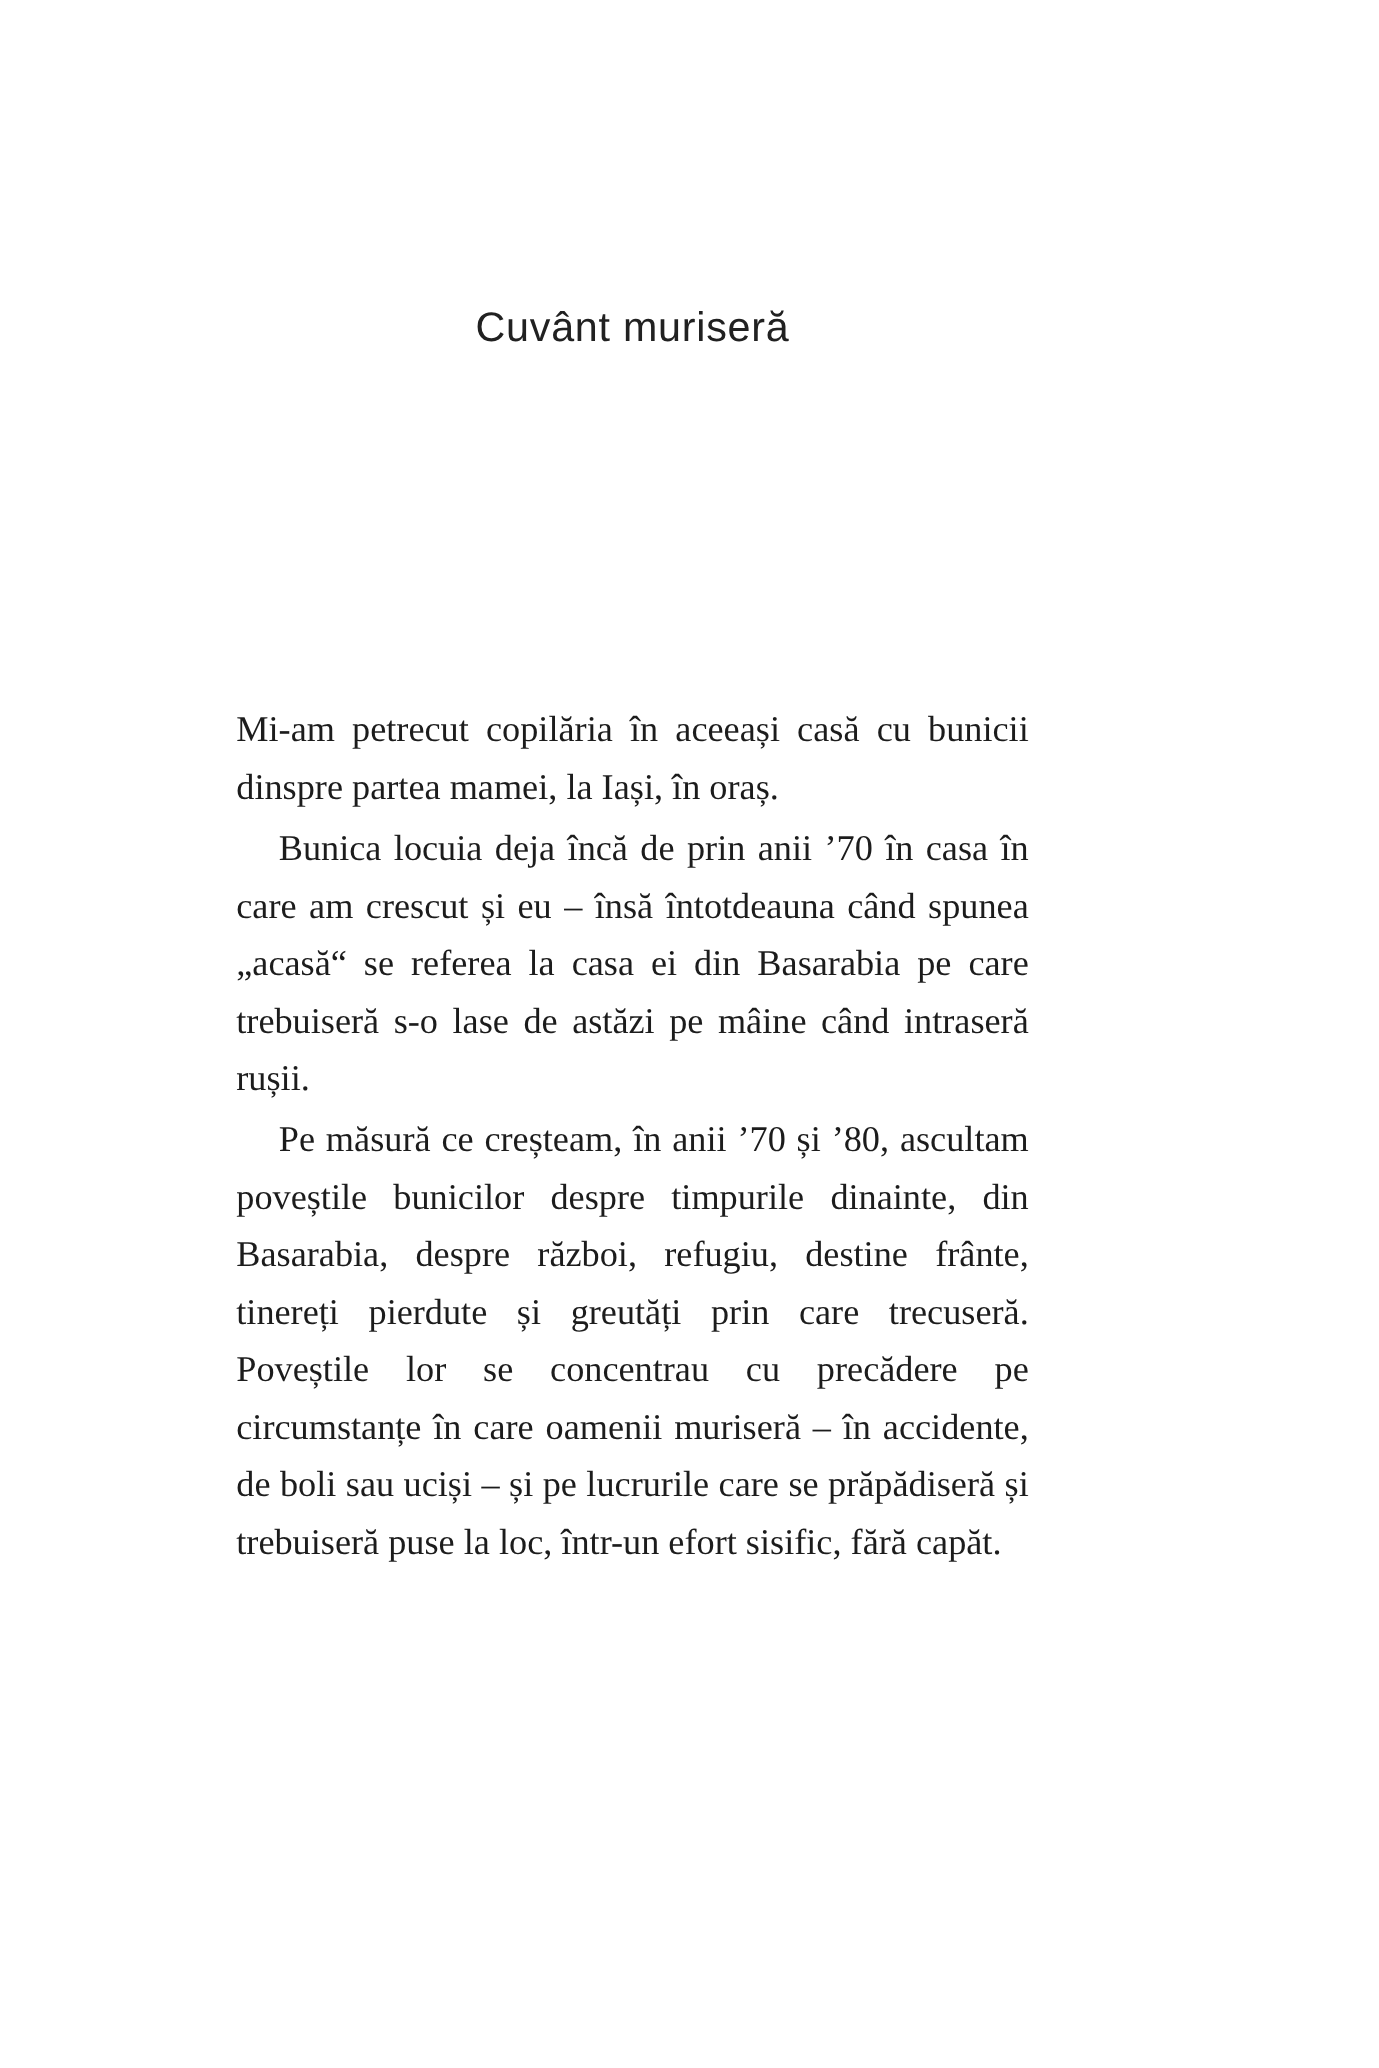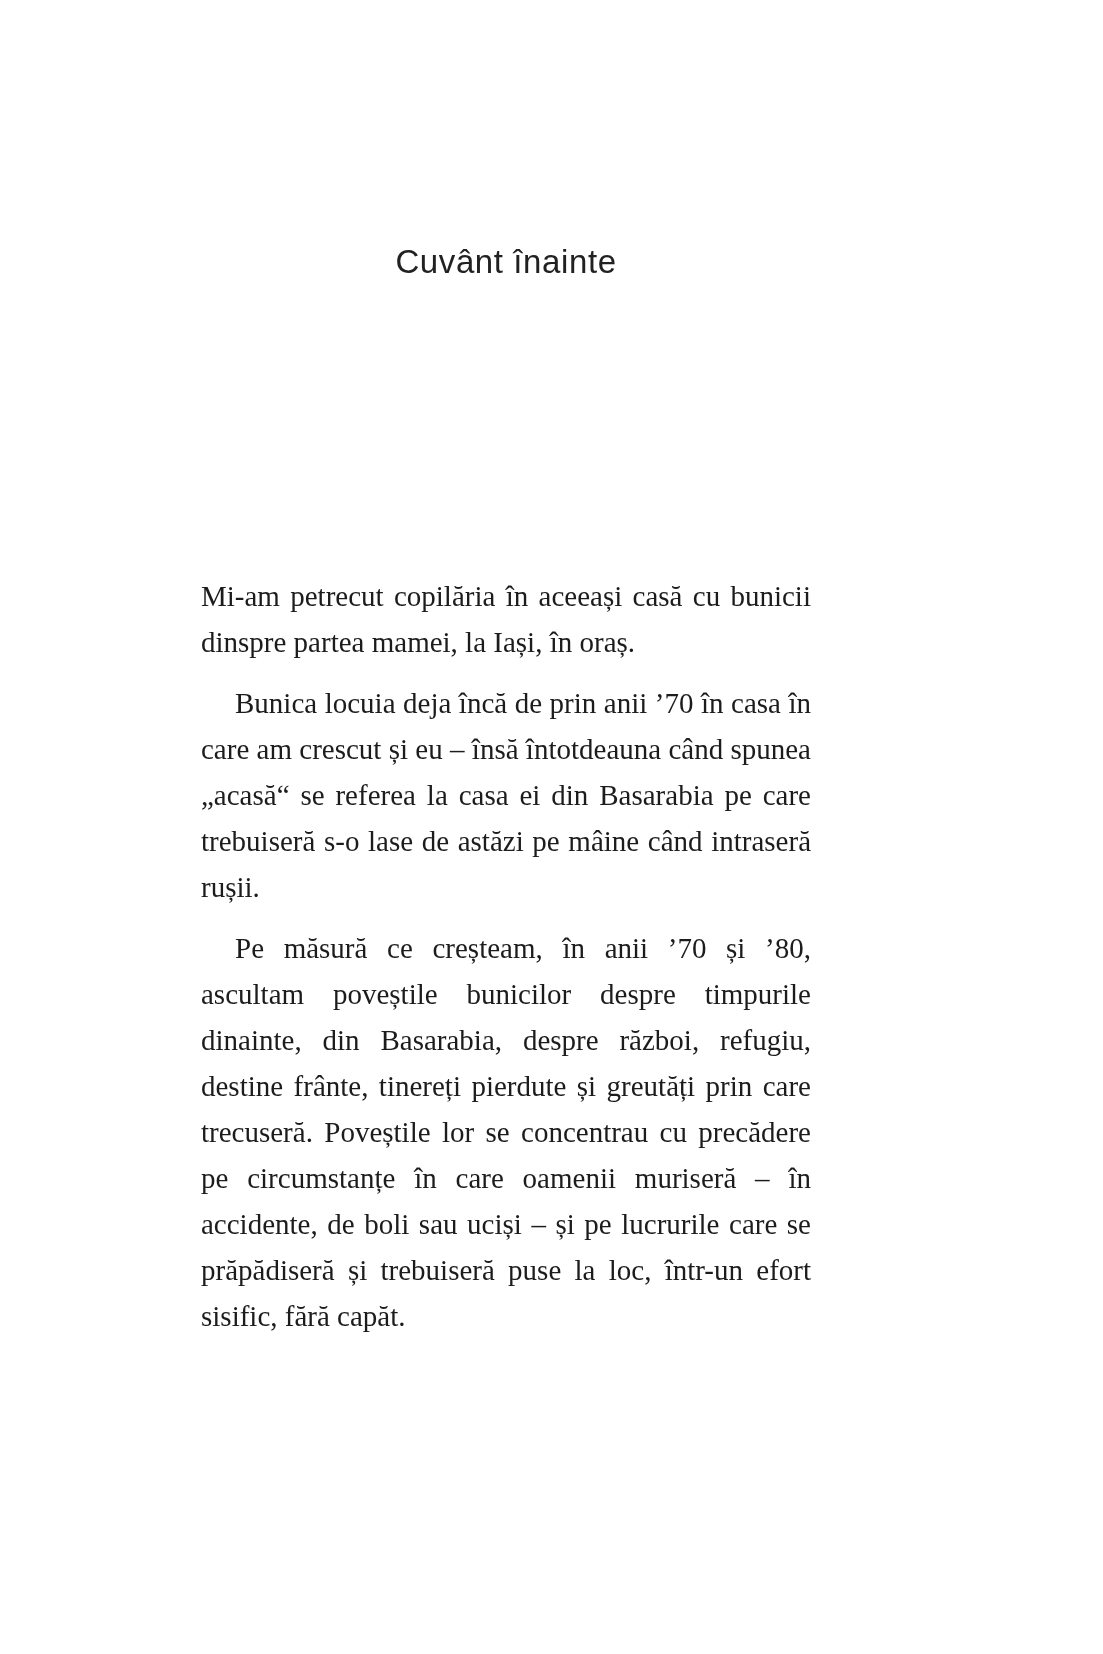--- a/index.html
+++ b/index.html
@@ -27,36 +27,36 @@
     letter-spacing: 0.6px;
     color: #212121;
   }
   .text-block {
     position: absolute;
     top: 558px;
     left: 186px;
     width: 640px;
   }
   .text-block p {
-    margin: 15px;
+    margin: 3px;
     font-family: "Liberation Serif", "DejaVu Serif", serif;
     font-size: 29px;
     line-height: 46px;
     text-align: justify;
     color: #1c1c1c;
     hyphens: auto;
   }
   .text-block p.indent {
     text-indent: 34px;
   }
 </style>
 </head>
 <body>
 
 <div class="book-page">
-  <h1 class="chapter-title">Cuvânt înainte</h1>
+  <h1 class="chapter-title">Cuvânt muriseră</h1>
 
   <div class="text-block">
     <p>Mi-am petrecut copilăria în aceeași casă cu bunicii dinspre partea mamei, la Iași, în oraș.</p>
     <p class="indent">Bunica locuia deja încă de prin anii ’70 în casa în care am crescut și eu – însă întotdeauna când spunea „acasă“ se referea la casa ei din Basarabia pe care trebuiseră s-o lase de astăzi pe mâine când intraseră rușii.</p>
     <p class="indent">Pe măsură ce creșteam, în anii ’70 și ’80, ascultam poveștile bunicilor despre timpurile dinainte, din Basarabia, despre război, refugiu, destine frânte, tinereți pierdute și greutăți prin care trecuseră. Poveștile lor se concentrau cu precădere pe circumstanțe în care oamenii muriseră – în accidente, de boli sau uciși – și pe lucrurile care se prăpădiseră și trebuiseră puse la loc, într-un efort sisific, fără capăt.</p>
   </div>
 </div>
 
 </body></html>

